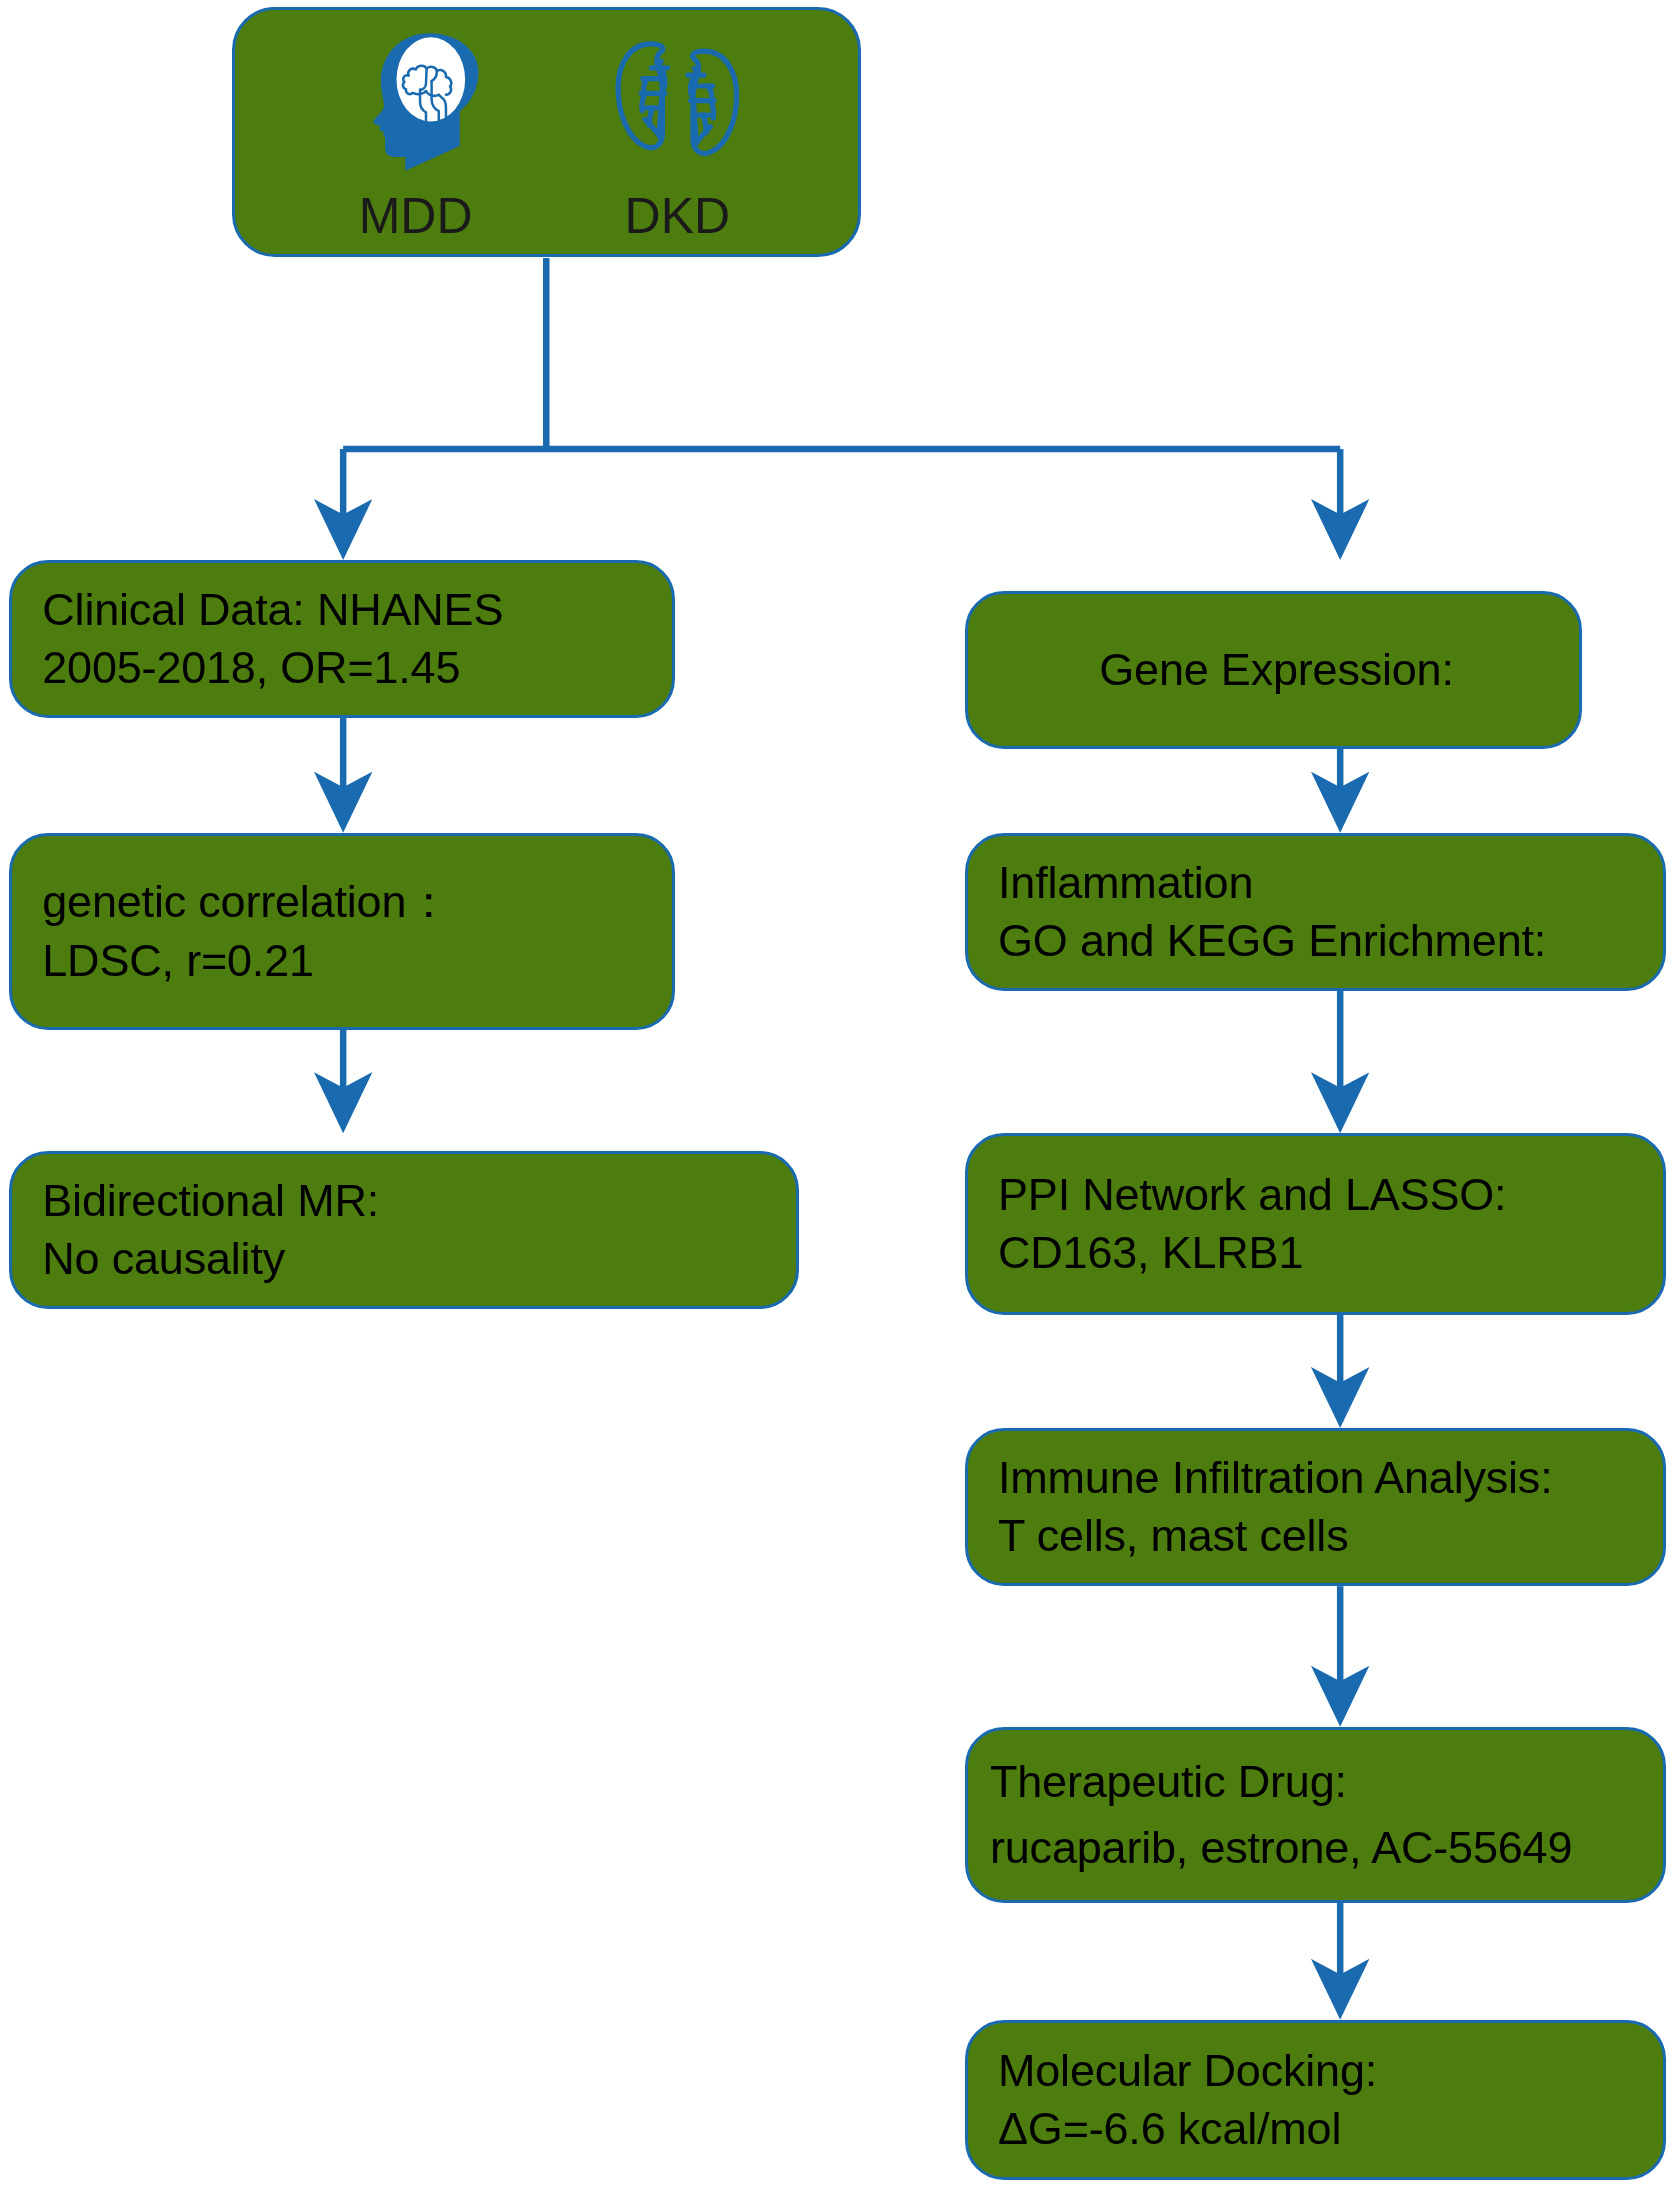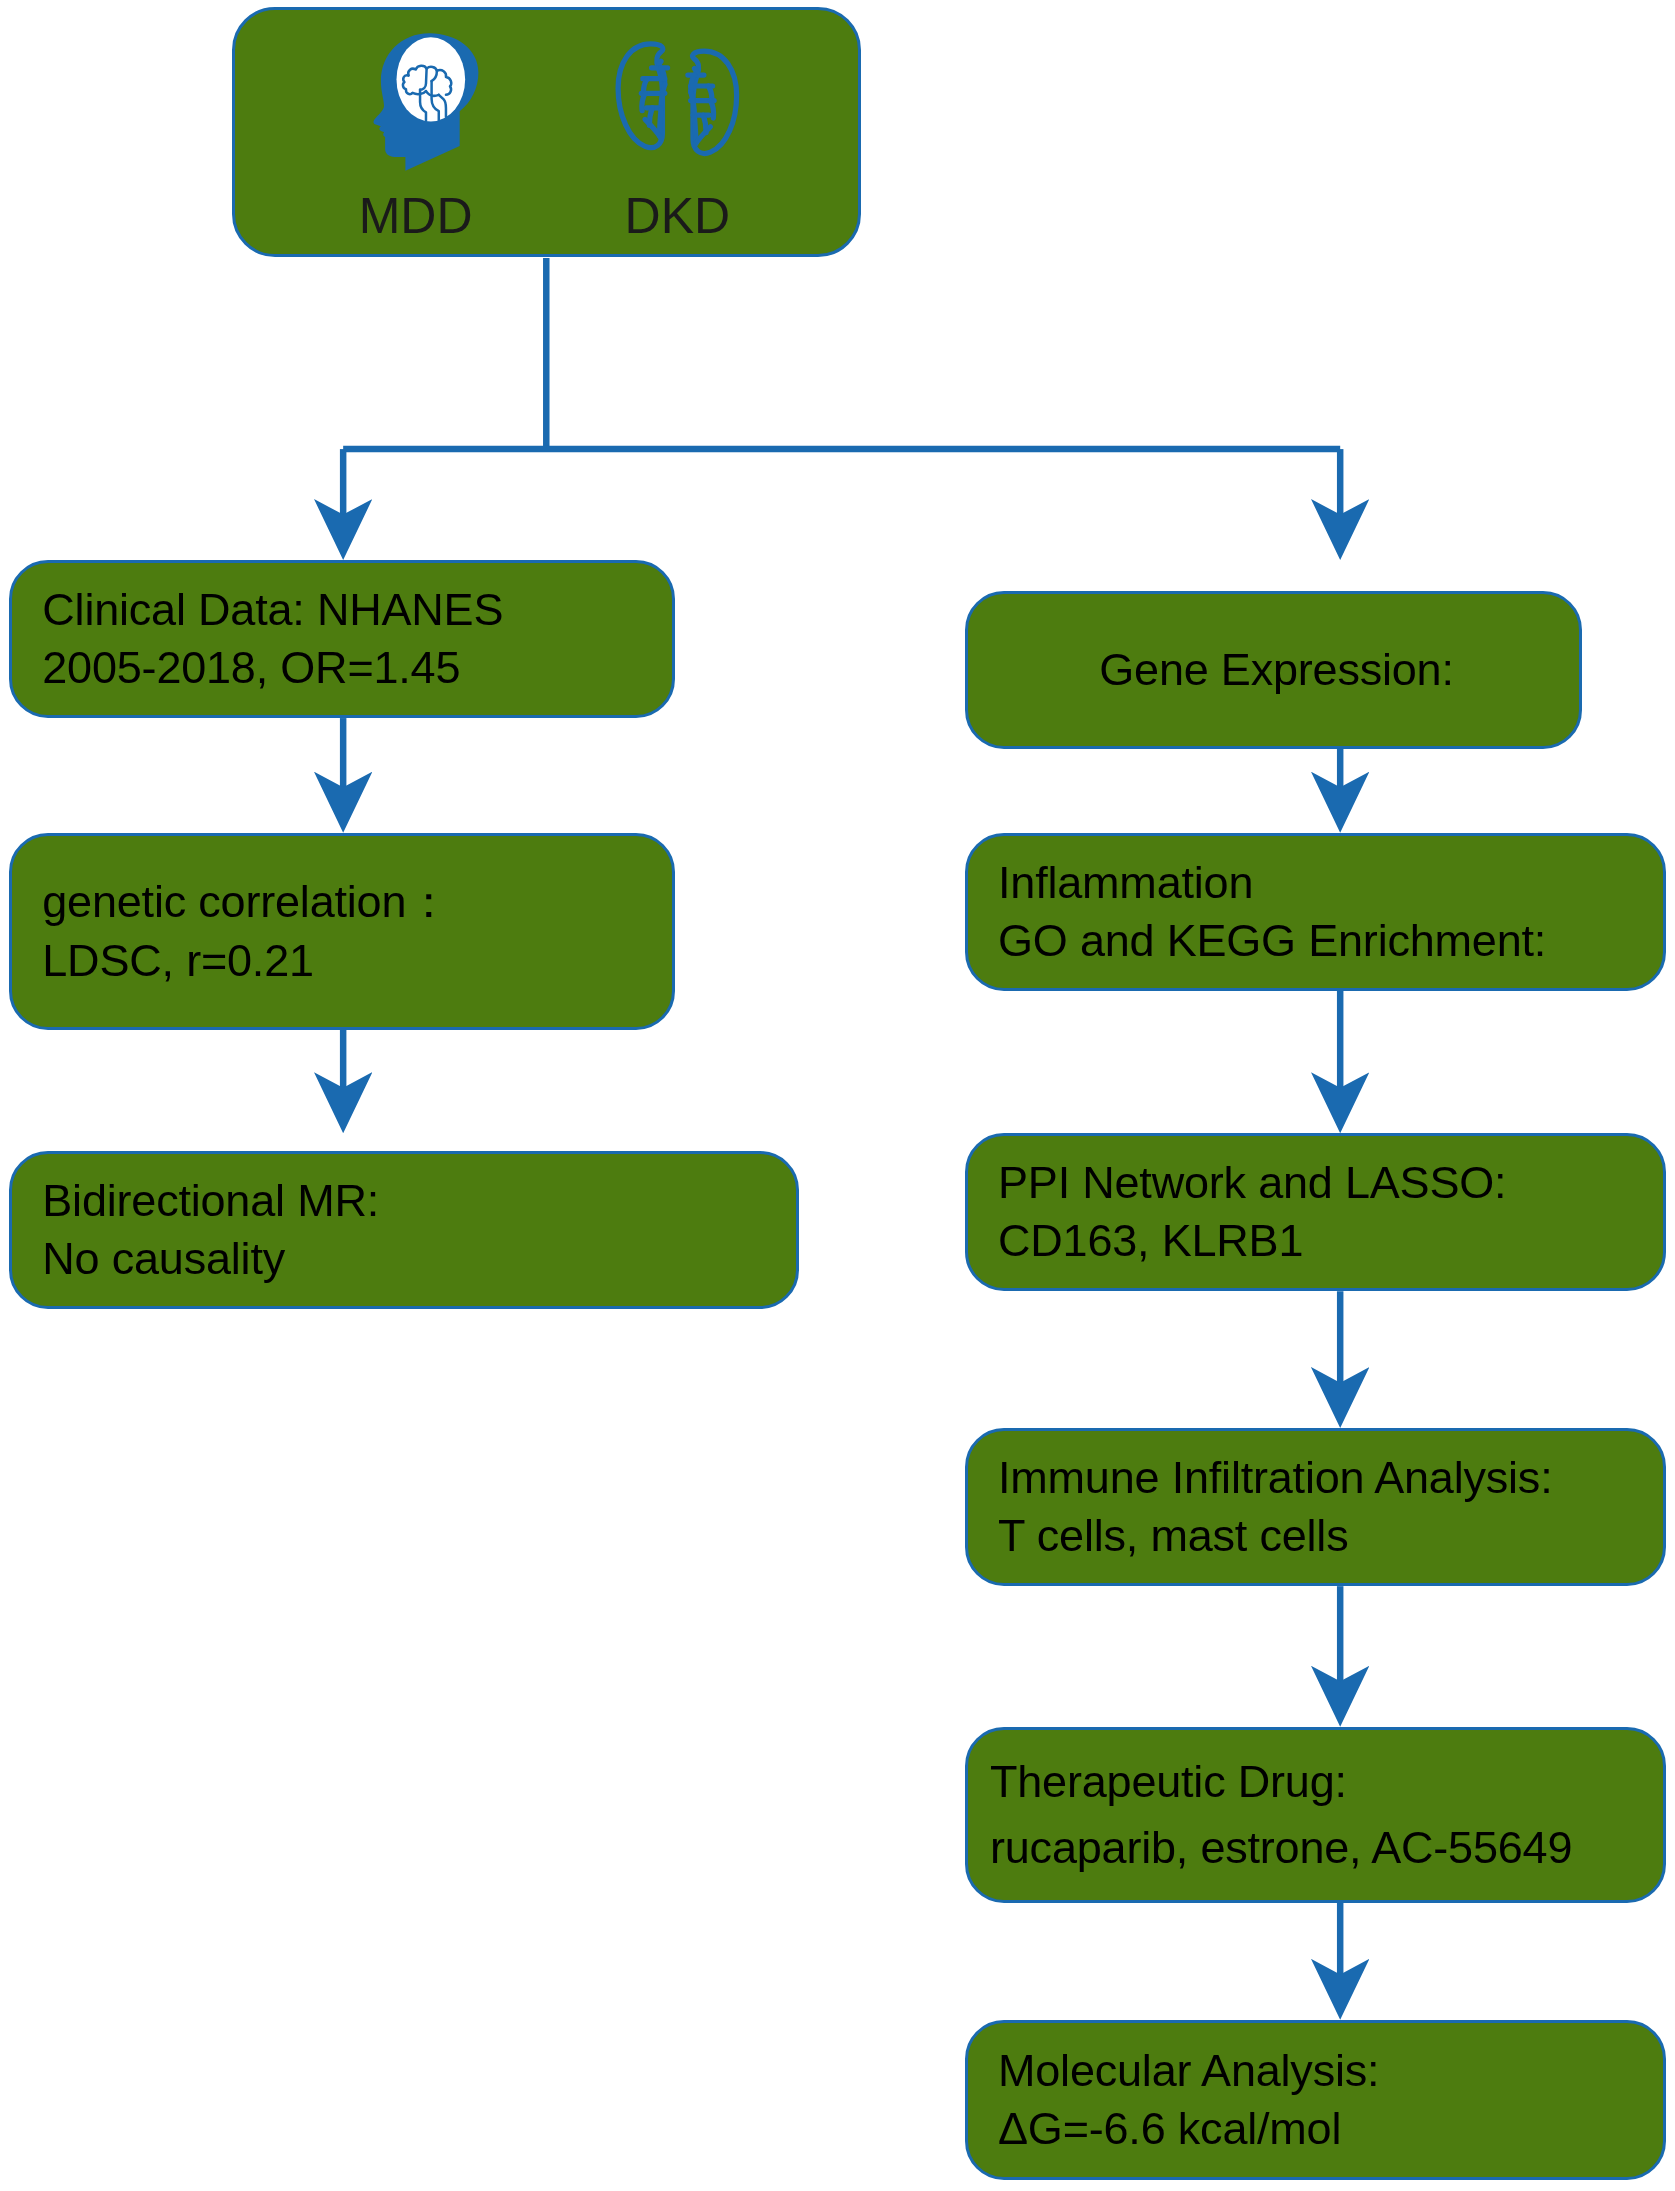--- a/index.html
+++ b/index.html
@@ -50,21 +50,21 @@
   #grp-dkd{margin-left:16.7px;}
 
   
   #n-clinical{left:9.3px;top:560px;width:666px;height:158px;}
   #n-genetic {left:9.3px;top:833px;width:666px;height:197px;}
   #n-mr      {left:9.3px;top:1151px;width:790px;height:158px;}
 
   
   #n-gene    {left:965px;top:591px;width:617px;height:158px;text-align:center;}
   #n-gokegg  {left:965px;top:833px;width:701px;height:158px;}
-  #n-ppi     {left:965px;top:1133px;width:701px;height:158px;}
+  #n-ppi     {left:965px;top:1133px;width:701px;height:182px;}
   #n-immune  {left:965px;top:1428px;width:701px;height:158px;}
   #n-drug    {left:965px;top:1727px;width:701px;height:176px;gap:8px;}
   #n-dock    {left:965px;top:2020px;width:701px;height:160px;}
   #n-drug{padding-left:22px;padding-right:9.3px;}
 </style>
 </head>
 <body>
 
 <div id="canvas">
 
@@ -220,18 +220,18 @@
     <div class="line">Immune Infiltration Analysis:</div>
     <div class="line">T cells, mast cells</div>
   </div>
 
   <div class="node" id="n-drug">
     <div class="line">Therapeutic Drug:</div>
     <div class="line">rucaparib, estrone, AC-55649</div>
   </div>
 
   <div class="node" id="n-dock">
-    <div class="line">Molecular Analysis:</div>
+    <div class="line">Molecular Docking:</div>
     <div class="line">ΔG=-6.6 kcal/mol</div>
   </div>
 
 </div>
 
 
 </body></html>

